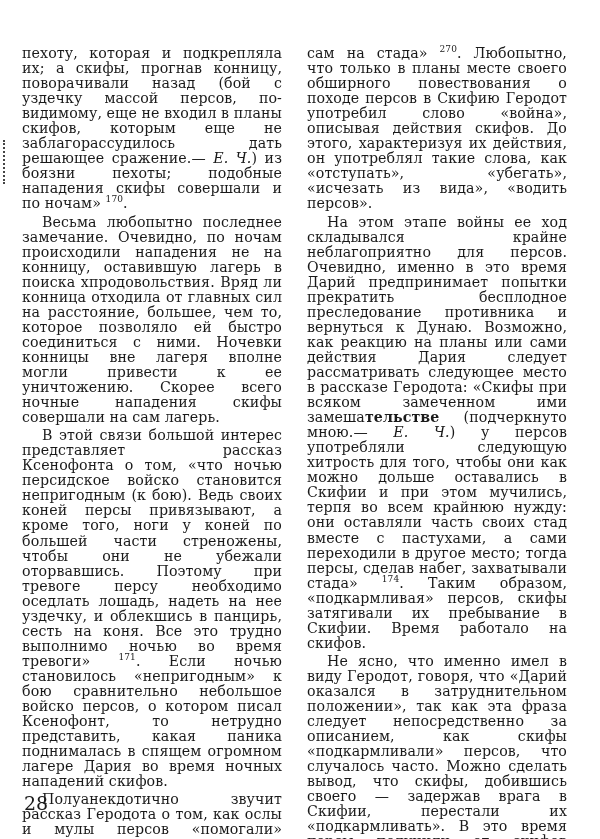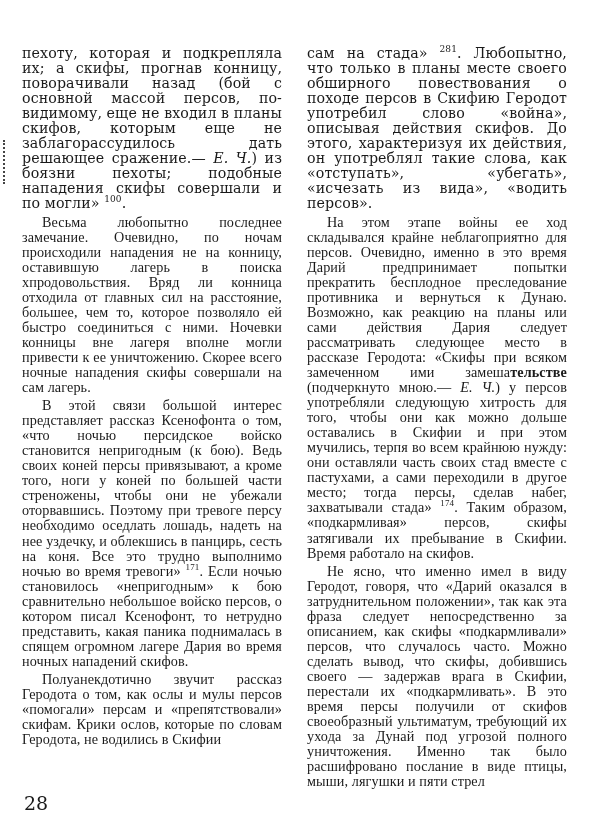--- a/index.html
+++ b/index.html
@@ -7,40 +7,40 @@
     width: 600px; height: 839px; background: #ffffff; position: relative; overflow: hidden;
     font-family: "DejaVu Serif", "Liberation Serif", serif; color: #1a1a1a;
   }
   .col {
     position: absolute; top: 46px; width: 260px;
     font-size: 14.2px; line-height: 15.05px; text-align: justify; letter-spacing: 0.1px;
   }
   .col.left { left: 22px; }
   .col.right { left: 307px; }
   .col p { margin: 0; }
-  .col p.indent { text-indent: 20px; margin-top: 3px; font-family: Liberation Serif, serif; }
+  .col p.indent { text-indent: 20px; margin-top: 3px; }
   sup { font-size: 9px; line-height: 0; vertical-align: super; }
   i { font-style: italic; }
   b { font-weight: bold; }
   .pagenum { position: absolute; left: 24px; top: 792px; font-size: 19px; }
   .margin-mark {
     position: absolute; left: 3px; top: 140px; width: 2px; height: 44px;
     border-left: 2px dotted #444;
   }
 </style>
 </head>
 <body>
 
 <div class="margin-mark"></div>
 
 <div class="col left" id="col-left">
-    <p class=""><span>пехоту, которая и подкрепляла их; а скифы, прогнав конницу, поворачивали назад (бой с основной массой персов, по-видимому, еще не входил в планы скифов, которым еще не заблагорассудилось дать решающее сражение.— </span><i>Е. Ч.</i><span>) из боязни пехоты; подобные нападения скифы совершали и по могли» </span><sup>100</sup><span>.</span></p>
+    <p class=""><span>пехоту, которая и подкрепляла их; а скифы, прогнав конницу, поворачивали назад (бой с уздечку массой персов, по-видимому, еще не входил в планы скифов, которым еще не заблагорассудилось дать решающее сражение.— </span><i>Е. Ч.</i><span>) из боязни пехоты; подобные нападения скифы совершали и по ночам» </span><sup>170</sup><span>.</span></p>
     <p class="indent"><span>Весьма любопытно последнее замечание. Очевидно, по ночам происходили нападения не на конницу, оставившую лагерь в поиска хпродовольствия. Вряд ли конница отходила от главных сил на расстояние, большее, чем то, которое позволяло ей быстро соединиться с ними. Ночевки конницы вне лагеря вполне могли привести к ее уничтожению. Скорее всего ночные нападения скифы совершали на сам лагерь.</span></p>
     <p class="indent"><span>В этой связи большой интерес представляет рассказ Ксенофонта о том, «что ночью персидское войско становится непригодным (к бою). Ведь своих коней персы привязывают, а кроме того, ноги у коней по большей части стреножены, чтобы они не убежали оторвавшись. Поэтому при тревоге персу необходимо оседлать лошадь, надеть на нее уздечку, и облекшись в панцирь, сесть на коня. Все это трудно выполнимо ночью во время тревоги» </span><sup>171</sup><span>. Если ночью становилось «непригодным» к бою сравнительно небольшое войско персов, о котором писал Ксенофонт, то нетрудно представить, какая паника поднималась в спящем огромном лагере Дария во время ночных нападений скифов.</span></p>
     <p class="indent"><span>Полуанекдотично звучит рассказ Геродота о том, как ослы и мулы персов «помогали» персам и «препятствовали» скифам. Крики ослов, которые по словам Геродота, не водились в Скифии </span></p>
   </div>
 <div class="col right" id="col-right">
-    <p class=""><span>сам на стада» </span><sup>281</sup><span>. Любопытно, что только в планы месте своего обширного повествования о походе персов в Скифию Геродот употребил слово «война», описывая действия скифов. До этого, характеризуя их действия, он употреблял такие слова, как «отступать», «убегать», «исчезать из вида», «водить персов».</span></p>
+    <p class=""><span>сам на стада» </span><sup>270</sup><span>. Любопытно, что только в планы месте своего обширного повествования о походе персов в Скифию Геродот употребил слово «война», описывая действия скифов. До этого, характеризуя их действия, он употреблял такие слова, как «отступать», «убегать», «исчезать из вида», «водить персов».</span></p>
     <p class="indent"><span>На этом этапе войны ее ход складывался крайне неблагоприятно для персов. Очевидно, именно в это время Дарий предпринимает попытки прекратить бесплодное преследование противника и вернуться к Дунаю. Возможно, как реакцию на планы или сами действия Дария следует рассматривать следующее место в рассказе Геродота: «Скифы при всяком замеченном ими замеша</span><b>тельстве</b><span> (подчеркнуто мною.— </span><i>Е. Ч.</i><span>) у персов употребляли следующую хитрость для того, чтобы они как можно дольше оставались в Скифии и при этом мучились, терпя во всем крайнюю нужду: они оставляли часть своих стад вместе с пастухами, а сами переходили в другое место; тогда персы, сделав набег, захватывали стада» </span><sup>174</sup><span>. Таким образом, «подкармливая» персов, скифы затягивали их пребывание в Скифии. Время работало на скифов.</span></p>
     <p class="indent"><span>Не ясно, что именно имел в виду Геродот, говоря, что «Дарий оказался в затруднительном положении», так как эта фраза следует непосредственно за описанием, как скифы «подкармливали» персов, что случалось часто. Можно сделать вывод, что скифы, добившись своего — задержав врага в Скифии, перестали их «подкармливать». В это время персы получили от скифов своеобразный ультиматум, требующий их ухода за Дунай под угрозой полного уничтожения. Именно так было расшифровано послание в виде птицы, мыши, лягушки и пяти стрел </span></p>
   </div>
 
 <div class="pagenum">28</div>
 
 </body></html>

